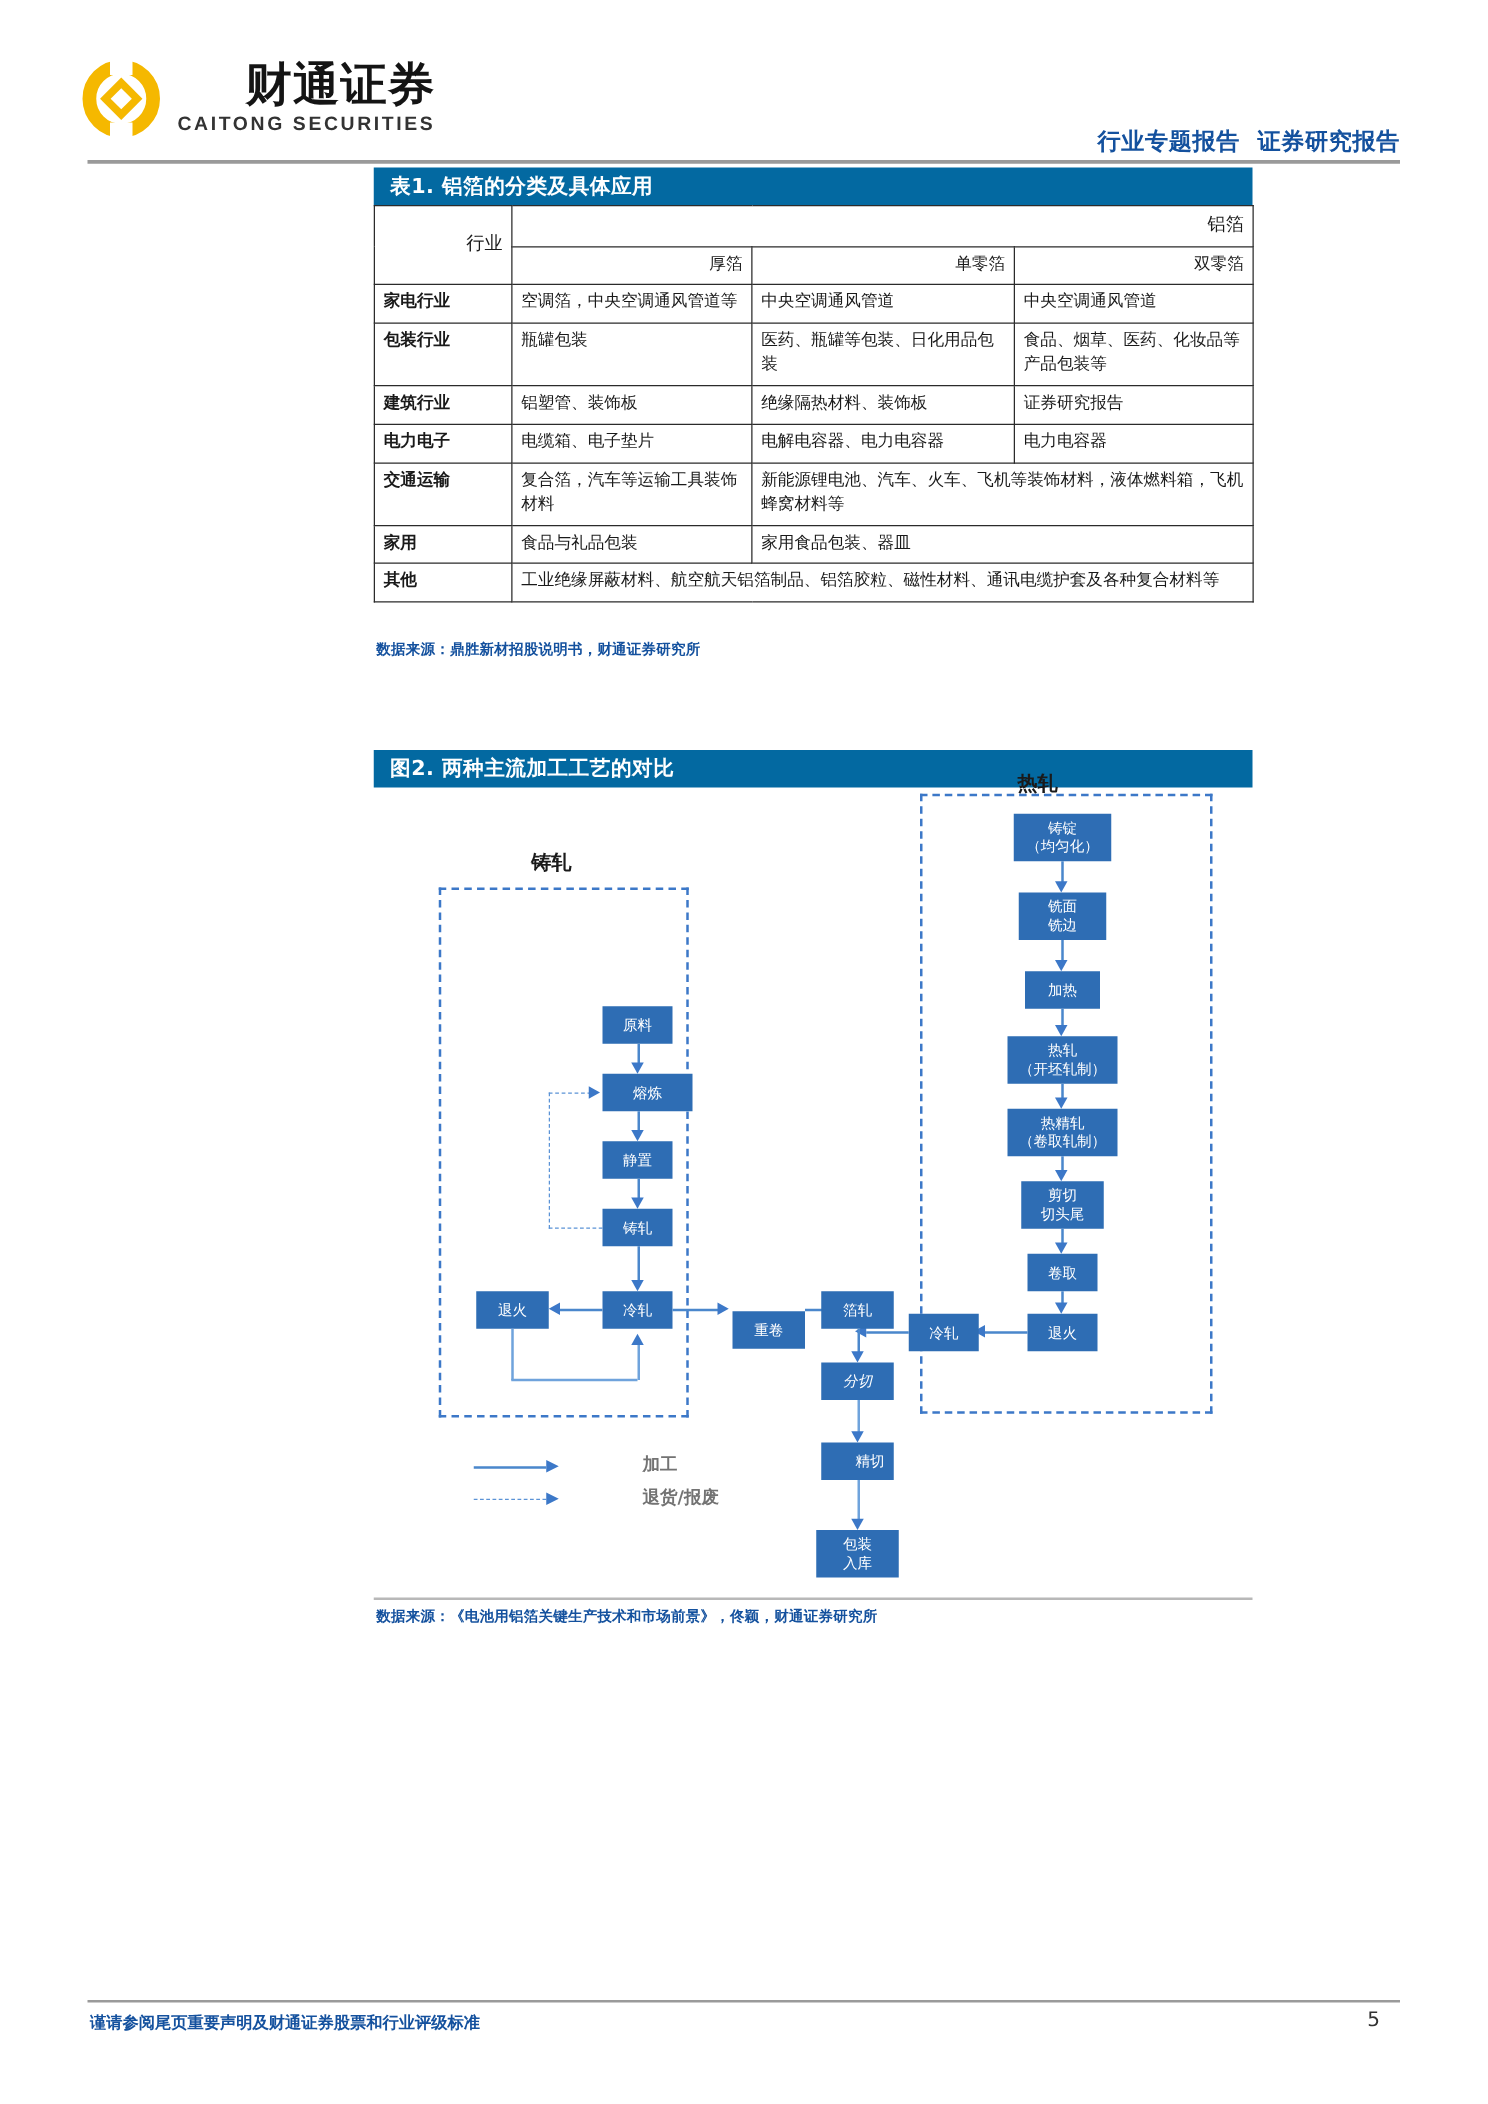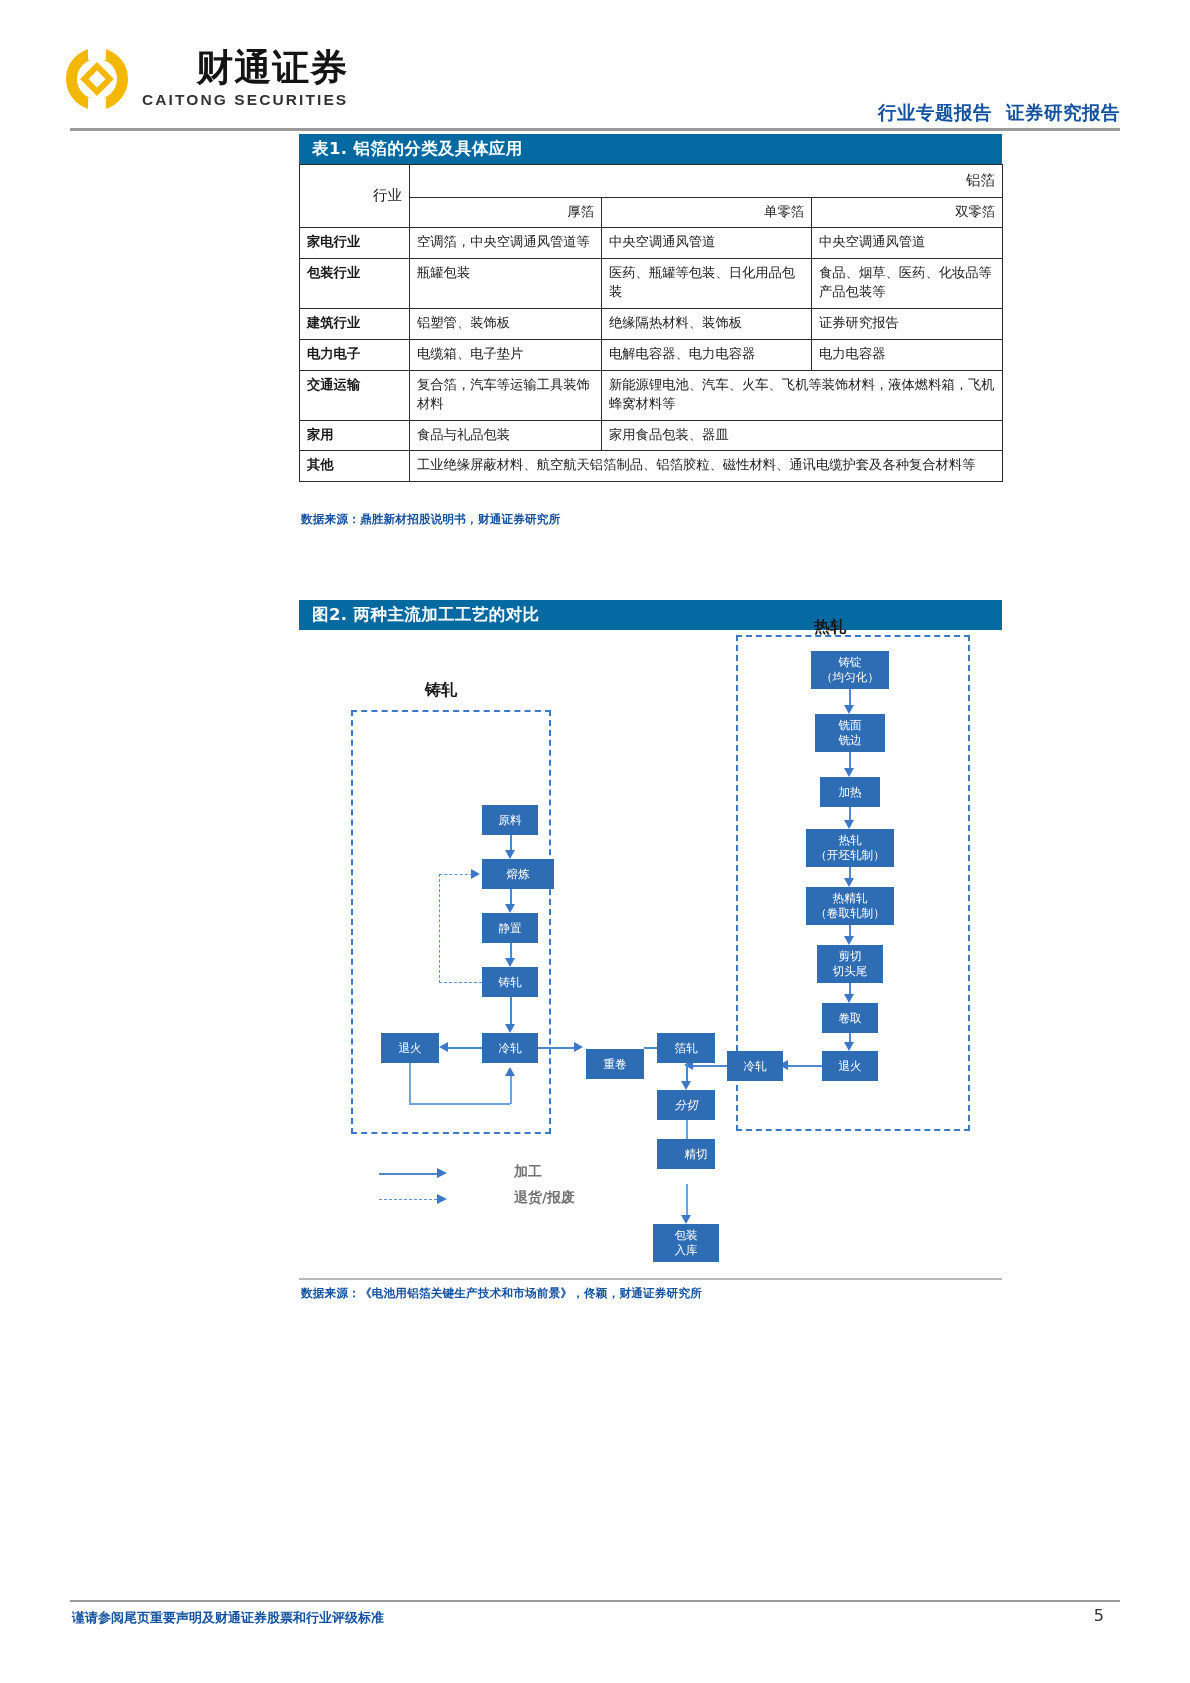--- a/index.html
+++ b/index.html
@@ -356,21 +356,21 @@
   <div class="arrow right" style="left:372px; top:425px;"></div>
 
   <div class="node" style="left:358px; top:416px; width:58px; height:30px;">箔轧</div>
   <div class="conn v" style="left:387px; top:446px; height:21px;"></div>
   <div class="arrow down" style="left:382px; top:464px;"></div>
 
   <div class="node" style="left:358px; top:473px; width:58px; height:30px;font-style:italic;">分切</div>
   <div class="conn v thin" style="left:387px; top:503px; height:28px;"></div>
   <div class="arrow down" style="left:382px; top:528px;"></div>
 
-  <div class="node" style="left:358px; top:522px; width:58px; height:30px;padding-left:20px;">精切</div>
+  <div class="node" style="left:358px; top:537px; width:58px; height:30px;padding-left:20px;">精切</div>
   <div class="conn v thin" style="left:387px; top:567px; height:34px;"></div>
   <div class="arrow down" style="left:382px; top:598px;"></div>
 
   <div class="node" style="left:354px; top:607px; width:66px; height:38px;">包装
 入库</div>
 
   <div id="legend">
     <div class="leg-row">
       <div class="leg-line-solid"></div>
       <div class="leg-arrow"></div>

